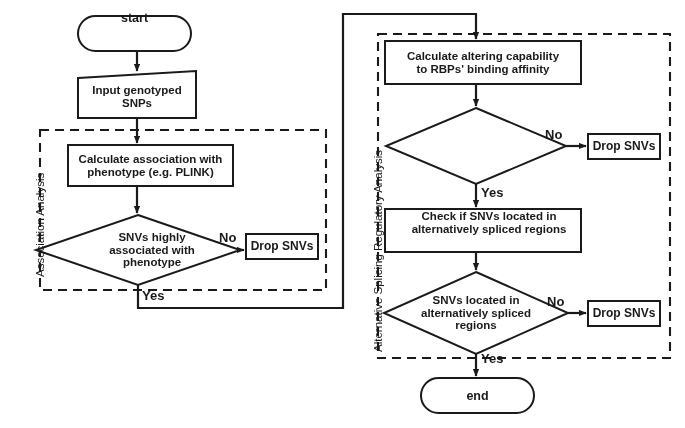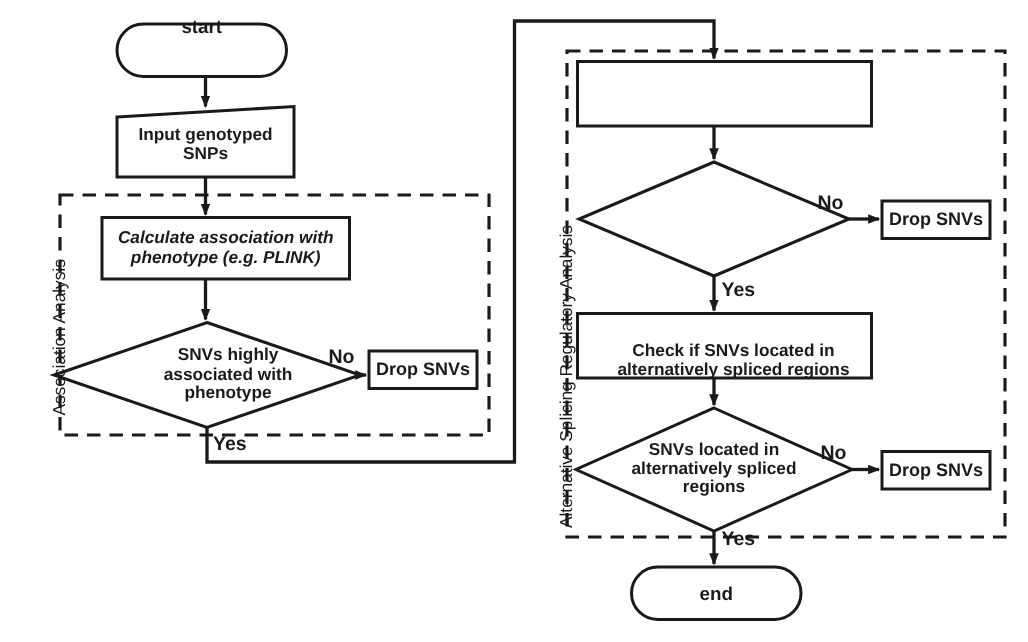--- a/index.html
+++ b/index.html
@@ -92,34 +92,36 @@
     <line x1="476" y1="252" x2="476" y2="270" stroke="#1a1a1a" stroke-width="2.2" marker-end="url(#arw)"></line>
     <line x1="568" y1="313" x2="586" y2="313" stroke="#1a1a1a" stroke-width="2.2" marker-end="url(#arw)"></line>
     <line x1="476" y1="354" x2="476" y2="376" stroke="#1a1a1a" stroke-width="2.2" marker-end="url(#arw)"></line>
   </svg>
 
   <div class="lbl term-text" style="left:78px;top:0;width:113px;height:35px;">start</div>
 
   <div class="lbl node-text" style="left:79px;top:75px;width:116px;height:43px;">Input genotyped
 SNPs</div>
 
-  <div class="lbl node-text" style="left:68px;top:145px;width:165px;height:41px;font-style:italic;">Calculate association with
+  <div class="lbl node-text" style="left:68px;top:145px;width:165px;height:41px;">Calculate association with
 phenotype (e.g. PLINK)</div>
 
   <div class="lbl node-text" style="left:77px;top:214px;width:150px;height:72px;">SNVs highly
 associated with
 phenotype</div>
 
   <div class="lbl drop-text" style="left:246px;top:234px;width:72px;height:25px;">Drop SNVs</div>
 
+  <div class="lbl node-text" style="left:385px;top:41px;width:196px;height:43px;">Calculate altering capability
+to RBPs' binding affinity</div>
 
 
   <div class="lbl drop-text" style="left:588px;top:134px;width:72px;height:25px;">Drop SNVs</div>
 
-  <div class="lbl node-text" style="left:385px;top:219px;width:208px;height:43px;">Check if SNVs located in
+  <div class="lbl node-text" style="left:385px;top:201px;width:208px;height:43px;">Check if SNVs located in
 alternatively spliced regions</div>
 
   <div class="lbl node-text" style="left:401px;top:277px;width:150px;height:72px;">SNVs located in
 alternatively spliced
 regions</div>
 
   <div class="lbl drop-text" style="left:588px;top:301px;width:72px;height:25px;">Drop SNVs</div>
 
   <div class="lbl term-text" style="left:421px;top:378px;width:113px;height:35px;">end</div>
 

